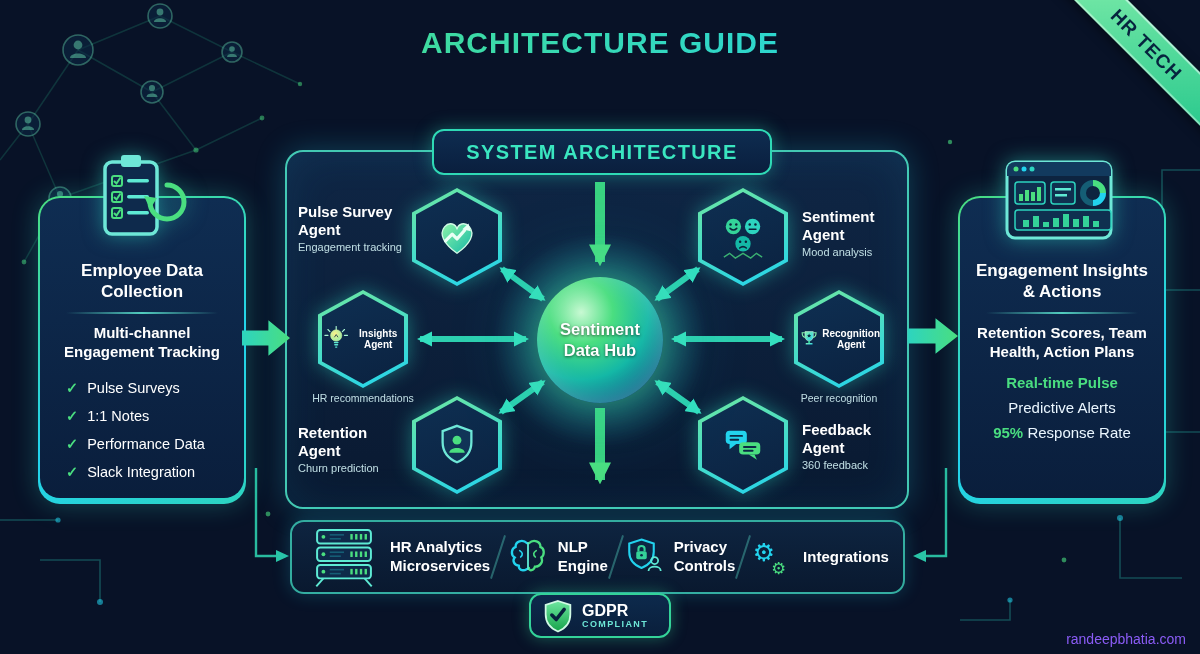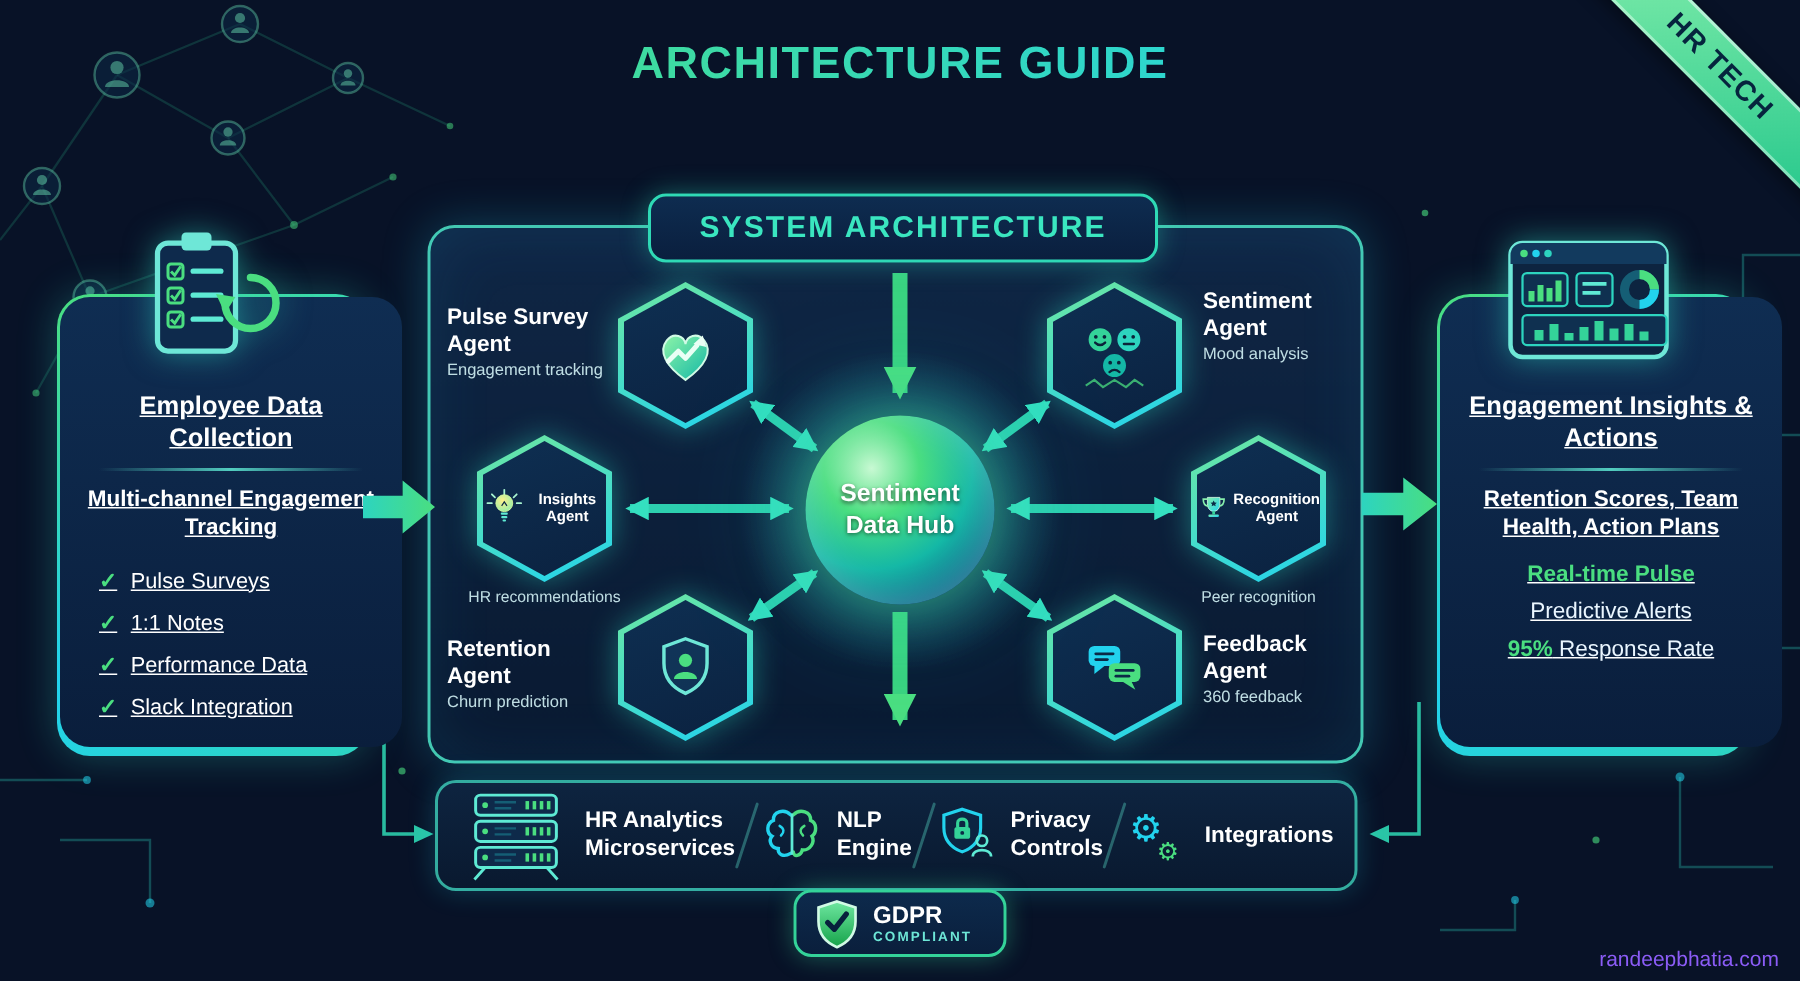--- a/index.html
+++ b/index.html
@@ -27,22 +27,22 @@
     transform:rotate(45deg);display:flex;align-items:center;justify-content:center;
     background:linear-gradient(135deg,#86efac,#25c78c);
     border-top:2px solid rgba(240,255,250,.6);border-bottom:2px solid rgba(240,255,250,.4);
     box-shadow:0 3px 12px rgba(0,0,0,.45);
     color:#06243e;font-weight:800;font-size:19px;letter-spacing:1px;
   }
   
   .panel{position:absolute;width:204px;height:304px;top:196px;border-radius:22px;padding:2px;
     background:linear-gradient(150deg,#4ade80,#22d3ee 60%,#2dd4bf);
     box-shadow:0 0 26px rgba(45,212,191,.30);z-index:4;}
-  .panel-inner{width:228px;height:300px;border-radius:20px;background:linear-gradient(180deg,#0f2d52,#0a1e3c);
-    box-sizing:border-box;padding:62px 12px 15px 12px;text-align:center;text-decoration:underline;}
+  .panel-inner{width:204px;height:300px;border-radius:20px;background:linear-gradient(180deg,#0f2d52,#0a1e3c);
+    box-sizing:border-box;padding:62px 12px 15px 12px;text-align:center;}
   .panel.left{left:38px}
   .panel.right{left:958px}
   .panel-title{font-size:17px;font-weight:800;line-height:1.25;}
   .divider{height:2px;margin:9px 14px;background:linear-gradient(90deg,rgba(94,234,212,0),rgba(94,234,212,.85),rgba(94,234,212,0));}
   .panel-sub{font-size:15px;font-weight:700;line-height:1.3;}
   .checklist{list-style:none;margin:12px 0 0 14px;padding:0;text-align:left;}
   .checklist li{display:flex;gap:9px;font-size:14.5px;line-height:1.95;align-items:baseline;}
   .check{color:#4ade80;font-weight:bold;}
   .rp-green{margin-top:12px;font-size:15px;font-weight:700;color:#4ade80;}
   .rp-white{margin-top:8px;font-size:15px;color:#eaf6ff;}
@@ -356,21 +356,21 @@
         <line x1="30.5" y1="16" x2="37.5" y2="16" stroke="#0b2239" stroke-width="1.6" stroke-linecap="round"></line>
         <circle cx="24" cy="31" r="8" fill="#14b8a6"></circle>
         <circle cx="21" cy="29" r="1.3" fill="#0b2239"></circle>
             <circle cx="27" cy="29" r="1.3" fill="#0b2239"></circle>
         <path d="M20.5 35.5 Q24 32.5 27.5 35.5" stroke="#0b2239" stroke-width="1.6" fill="none" stroke-linecap="round"></path>
         <polyline points="4,45 10,41 16,46 24,41 32,46 38,41 44,45" stroke="#4ade80" stroke-width="1.5" fill="none" opacity=".75"></polyline>
       </svg>
     </div>
       </div>
   </div>
-  <div class="agent-label" style="left:802px;top:192px">
+  <div class="agent-label" style="left:802px;top:208px">
     <div class="agent-name">Sentiment Agent</div>
     <div class="agent-desc">Mood analysis</div>
   </div>
 
   <div class="hex" style="left:318px;top:290px">
     <div class="hex-outer">
         <div class="hex-inner">
       <svg width="38" height="38" viewBox="0 0 48 48">
         <defs>
               <radialGradient id="bg" cx=".4" cy=".35" r=".8">

